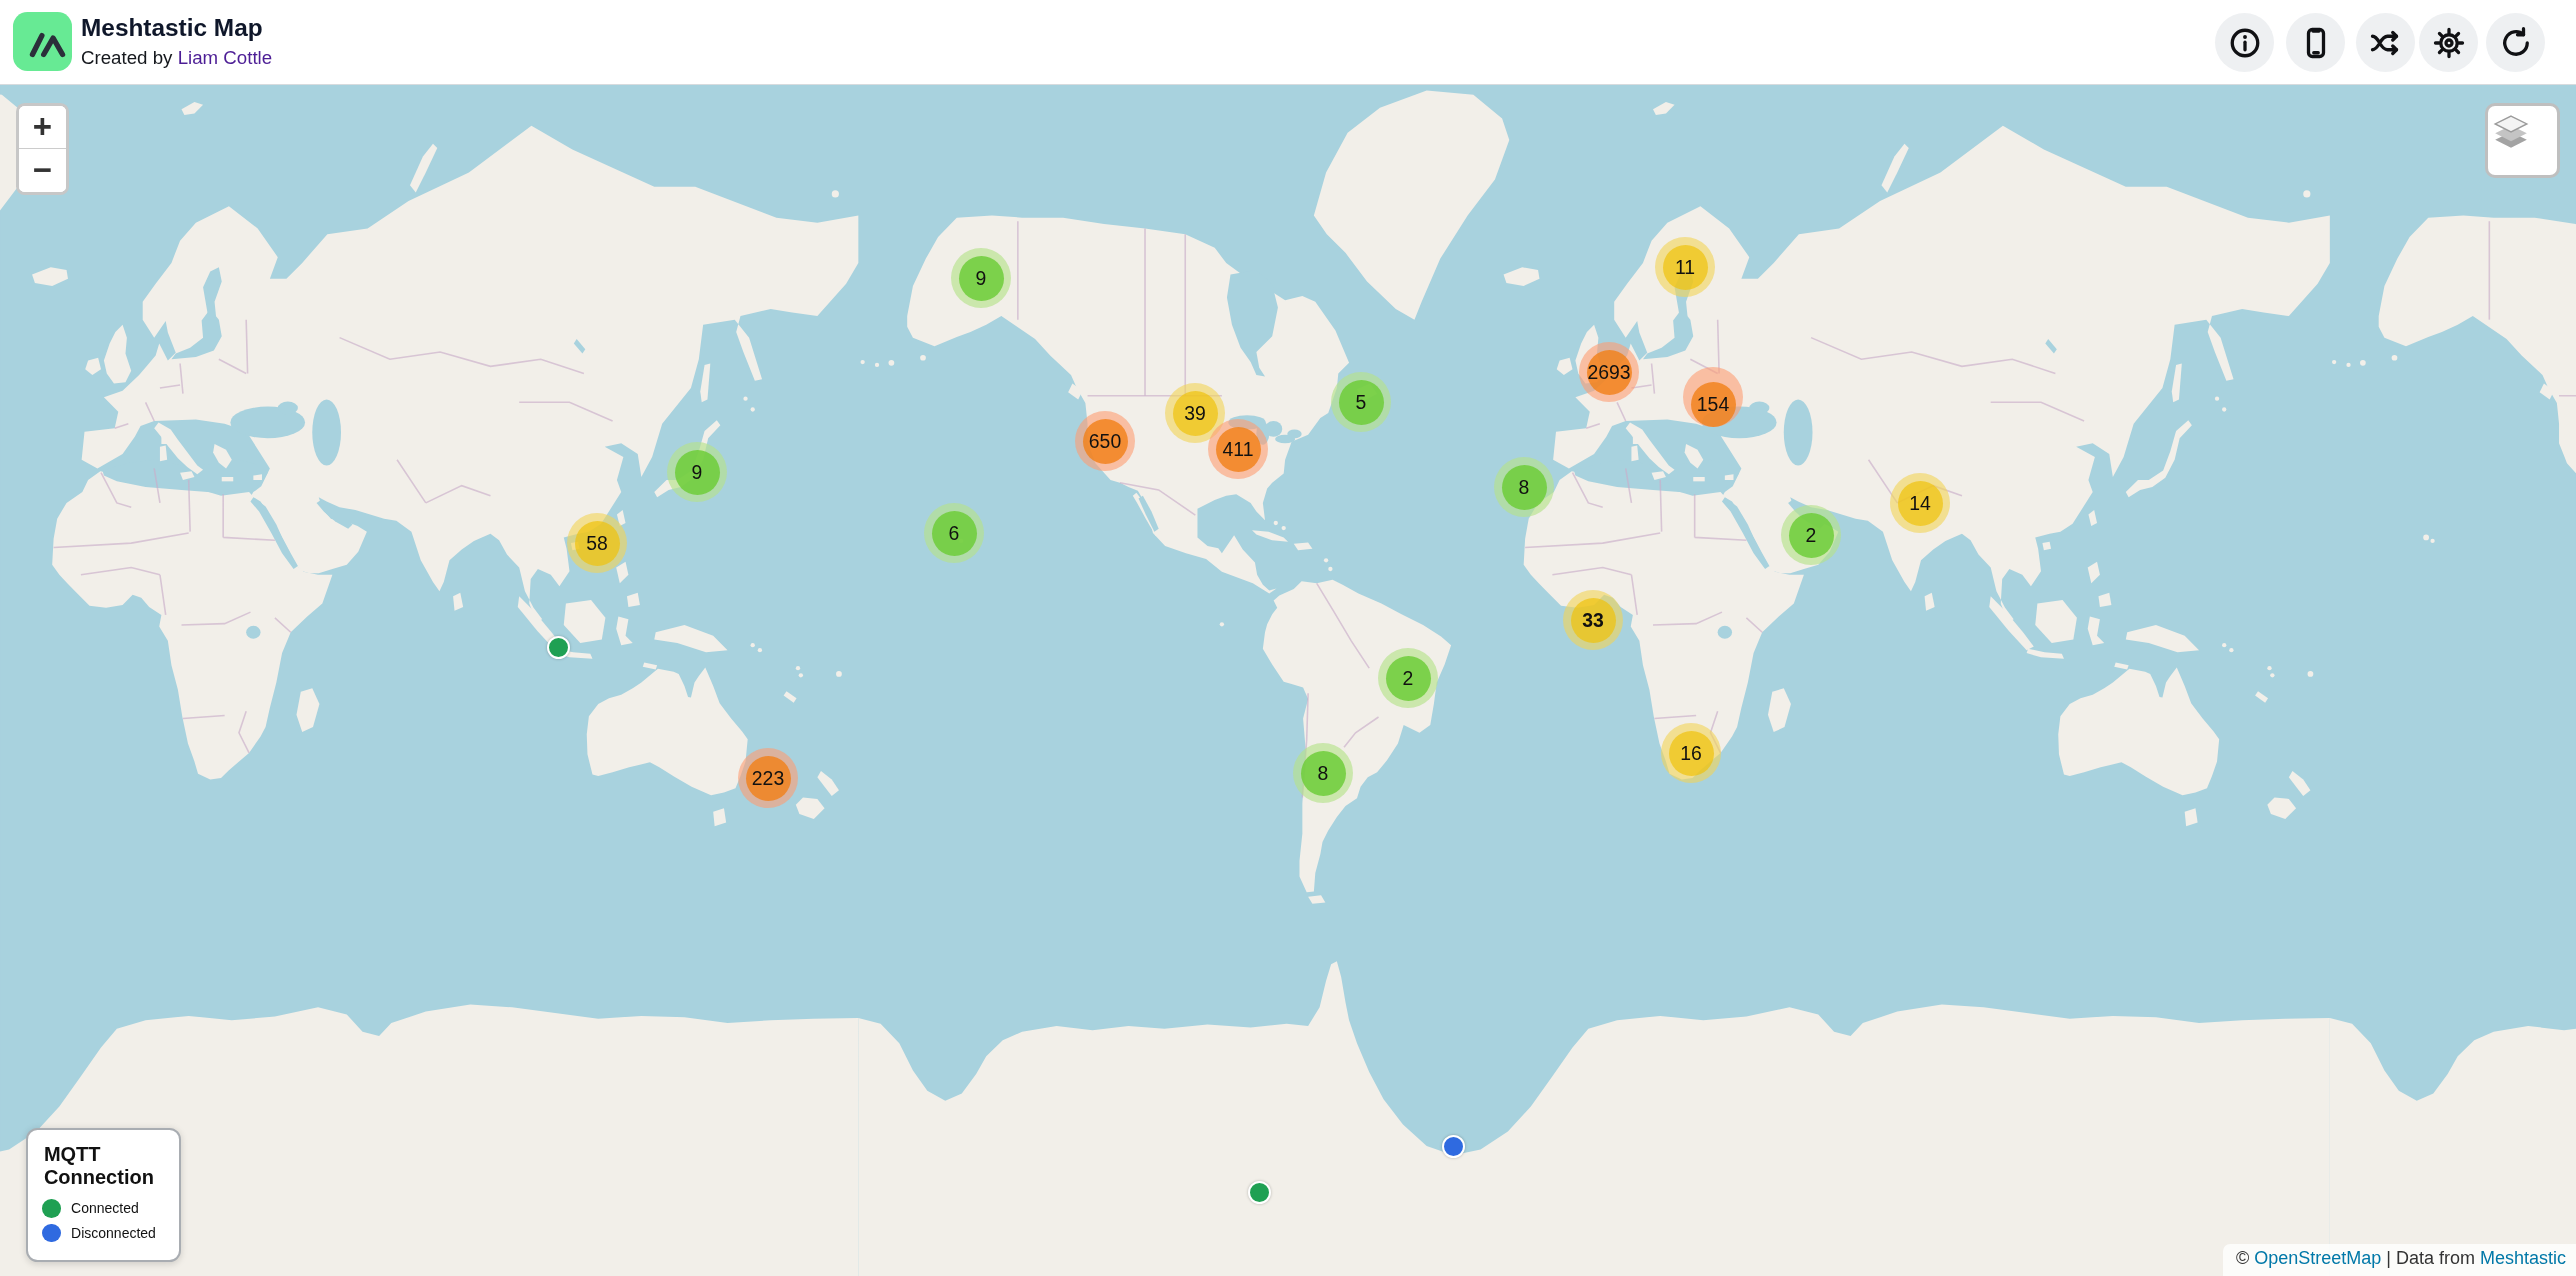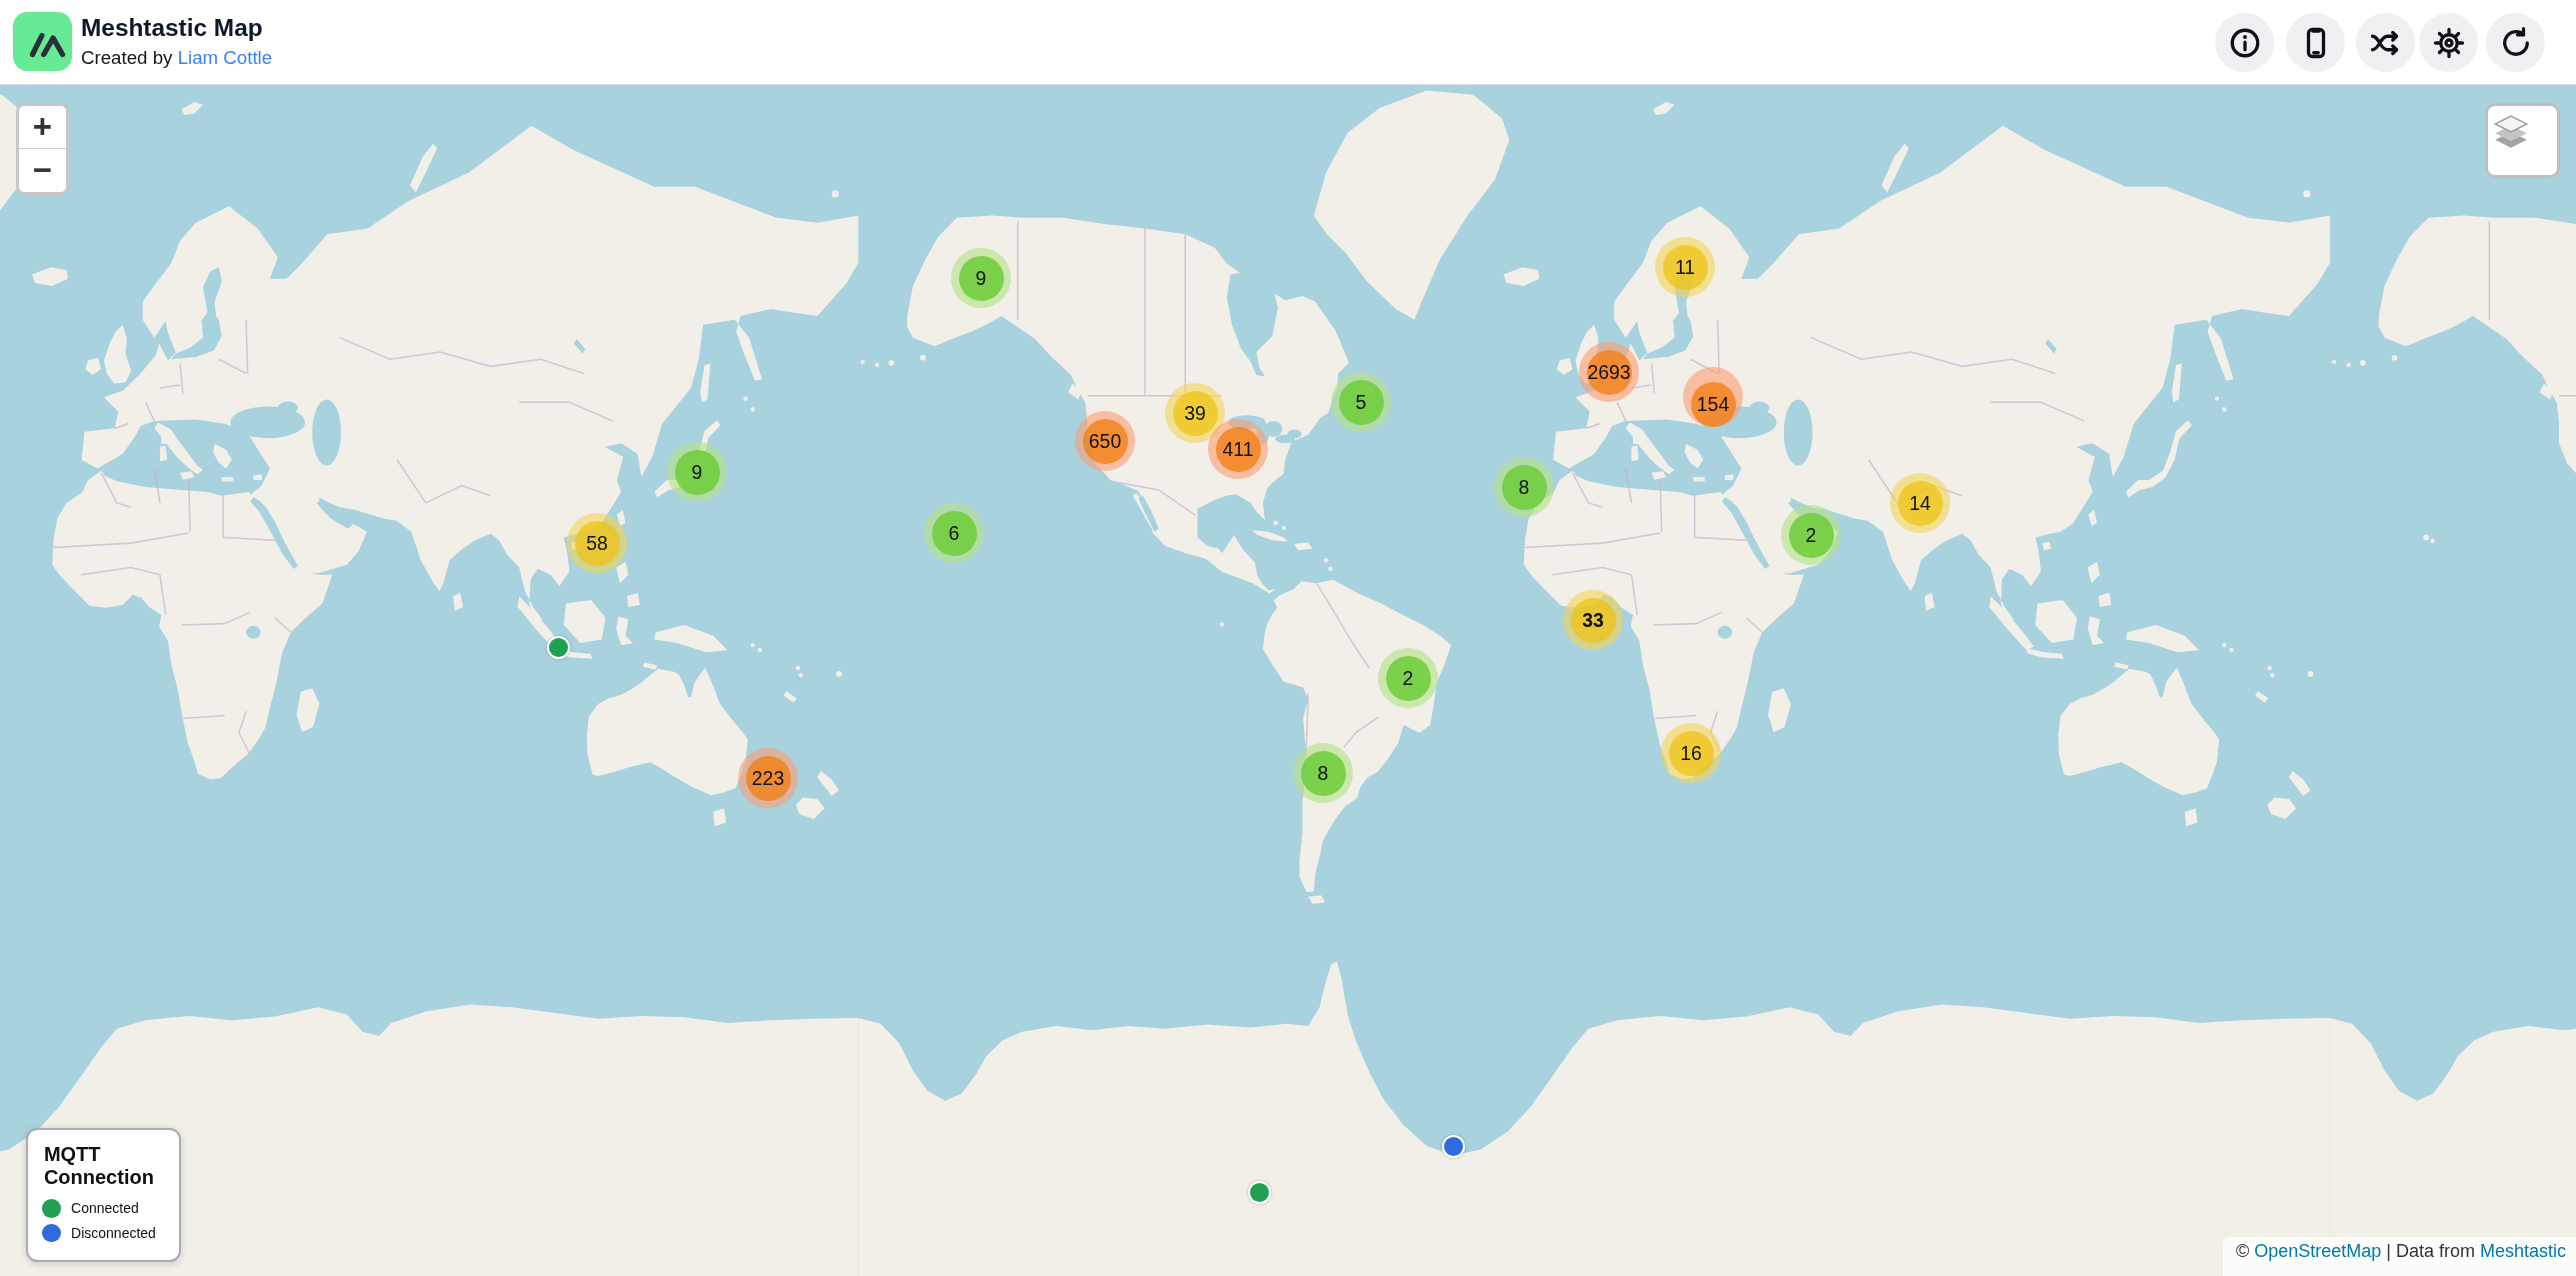--- a/index.html
+++ b/index.html
@@ -4,21 +4,21 @@
 <style>
   html,body{margin:0;padding:0;width:2576px;height:1277px;overflow:hidden;
     font-family:"Liberation Sans",sans-serif;background:#a8d2de;}
   
   .header{position:absolute;left:0;top:0;width:2576px;height:84px;background:#ffffff;
     border-bottom:1.4px solid #d7dbde;z-index:50;}
   .logo{position:absolute;left:13px;top:12.2px;width:59px;height:59px;border-radius:14.4px;background:#67ea94;}
   .titleblock{position:absolute;left:81px;top:11.5px;}
   .app-title{font-size:24.4px;font-weight:bold;color:#0f172a;line-height:32px;}
   .app-sub{font-size:18.7px;color:#15181d;line-height:27px;}
-  .app-sub a{color:#3b82f6;text-decoration:none;}
+  .app-sub a{color:#4c1d95;text-decoration:none;}
   .searchbox{position:absolute;left:318px;top:13px;width:1885px;height:56px;box-sizing:border-box;
     border:2.2px solid #ccd3da;border-radius:11.5px;background:#f9fafb;font-size:21.6px;color:#333;
     padding:0 17px;outline:none;}
   .searchbox::placeholder{color:#64748b;}
   .hbtn{position:absolute;top:13px;width:59px;height:59px;border-radius:50%;background:#eef0f2;
     border:none;display:flex;align-items:center;justify-content:center;cursor:pointer;padding:0;}
   
   .map{position:absolute;left:0;top:84px;width:2576px;height:1192px;}
   .map svg{position:absolute;left:0;top:0;}
   .land{fill:#f2efe9;stroke:none;}
@@ -41,21 +41,21 @@
   .layersctl{position:absolute;right:16px;top:18.7px;width:69px;height:69px;background:#fff;
     border:3.6px solid rgba(0,0,0,0.25);border-radius:10px;z-index:30;display:flex;
     align-items:center;justify-content:center;cursor:pointer;}
   .legend{position:absolute;left:26px;bottom:14.4px;width:155px;background:#ffffff;
     border:2.9px solid #a9adb2;border-radius:11.5px;z-index:30;padding:10px 13px 11.5px 13px;box-sizing:border-box;
     box-shadow:0 1.4px 7.2px rgba(0,0,0,.15);}
   .legend h4{margin:2.9px 0 10px 2.9px;font-size:20px;color:#111;}
   .legrow{display:flex;align-items:center;margin:5.8px 0 5.8px 1.4px;}
   .legdot{width:18.7px;height:18.7px;border-radius:50%;margin-right:10px;flex:none;}
   .legrow span{font-size:14px;color:#111;}
-  .attribution{position:absolute;right:0;bottom:0;height:39px;line-height:29px;
+  .attribution{position:absolute;right:0;bottom:0;height:32px;line-height:29px;
     background:rgba(255,255,255,0.78);border-top-left-radius:7.2px;padding:0 10px 0 13px;
     font-size:18px;color:#333;z-index:30;white-space:nowrap;}
   .attribution a{color:#0078a8;text-decoration:none;cursor:pointer;}
   .icon-stroke{stroke:#101114;stroke-width:4.4;fill:none;stroke-linecap:round;stroke-linejoin:round;}
 </style>
 </head>
 <body>
 
 <div class="map">
   <svg width="2576" height="1192" viewBox="0 117 3584 1659">

